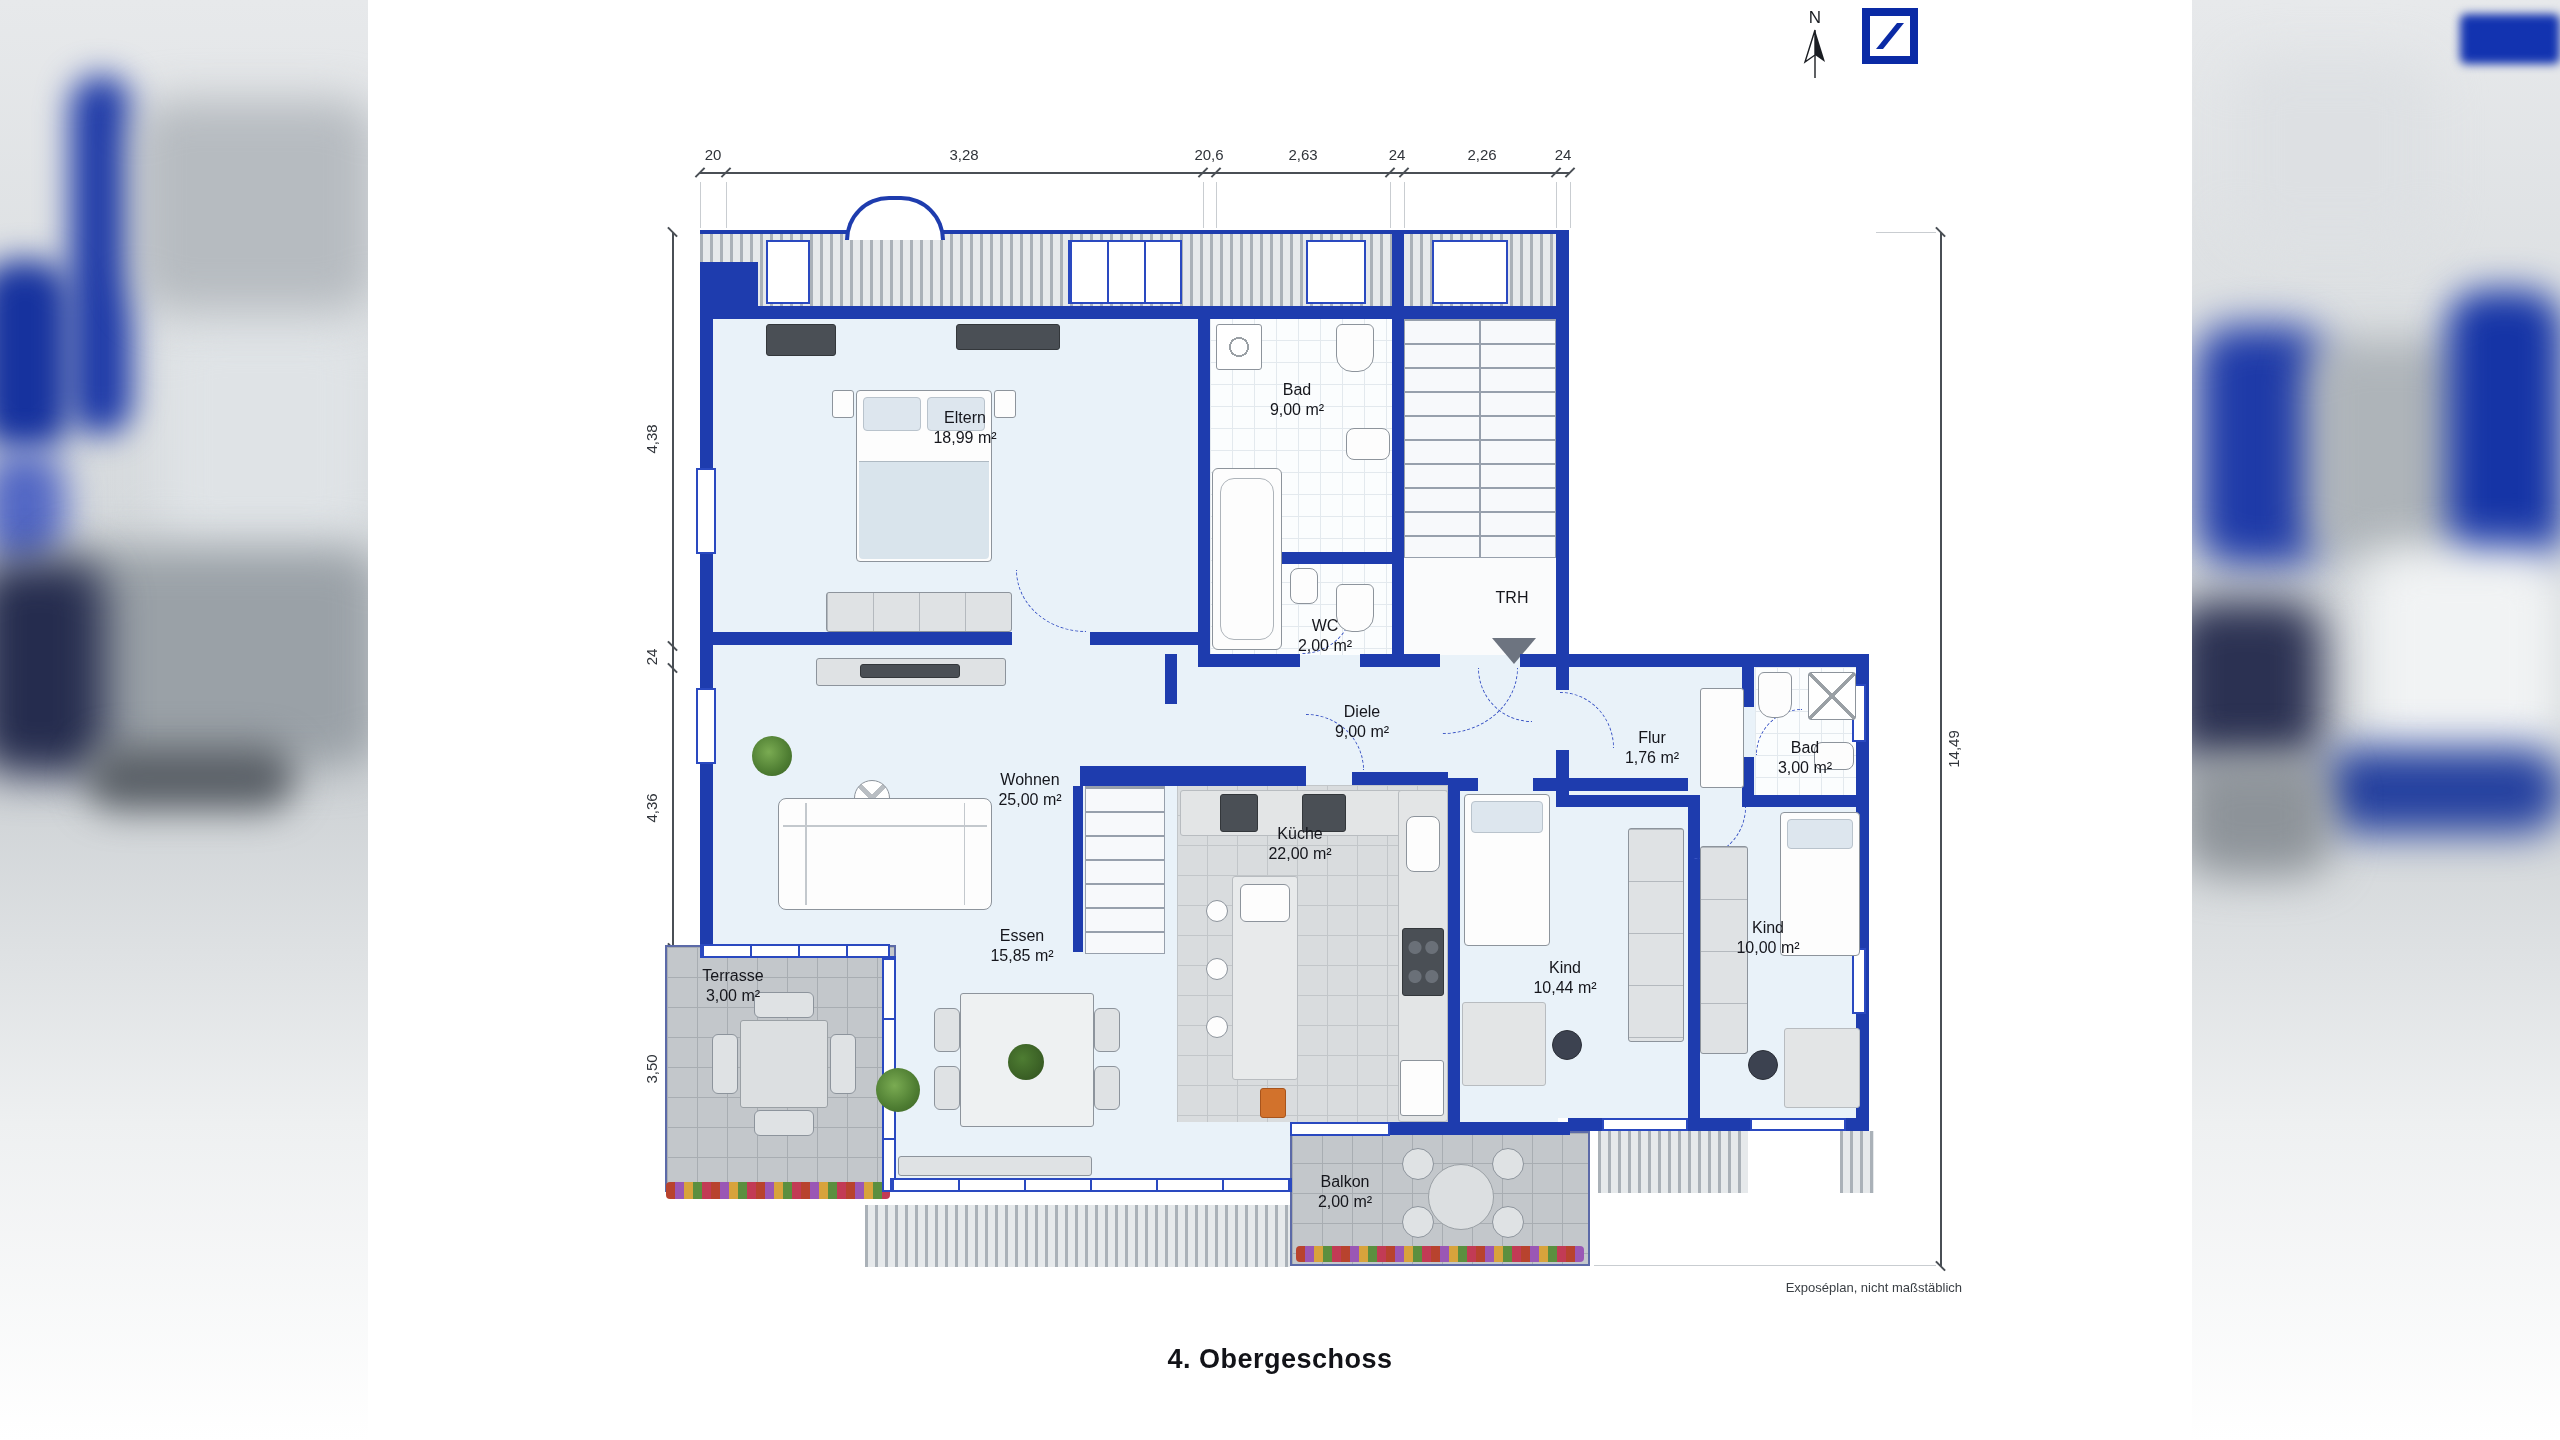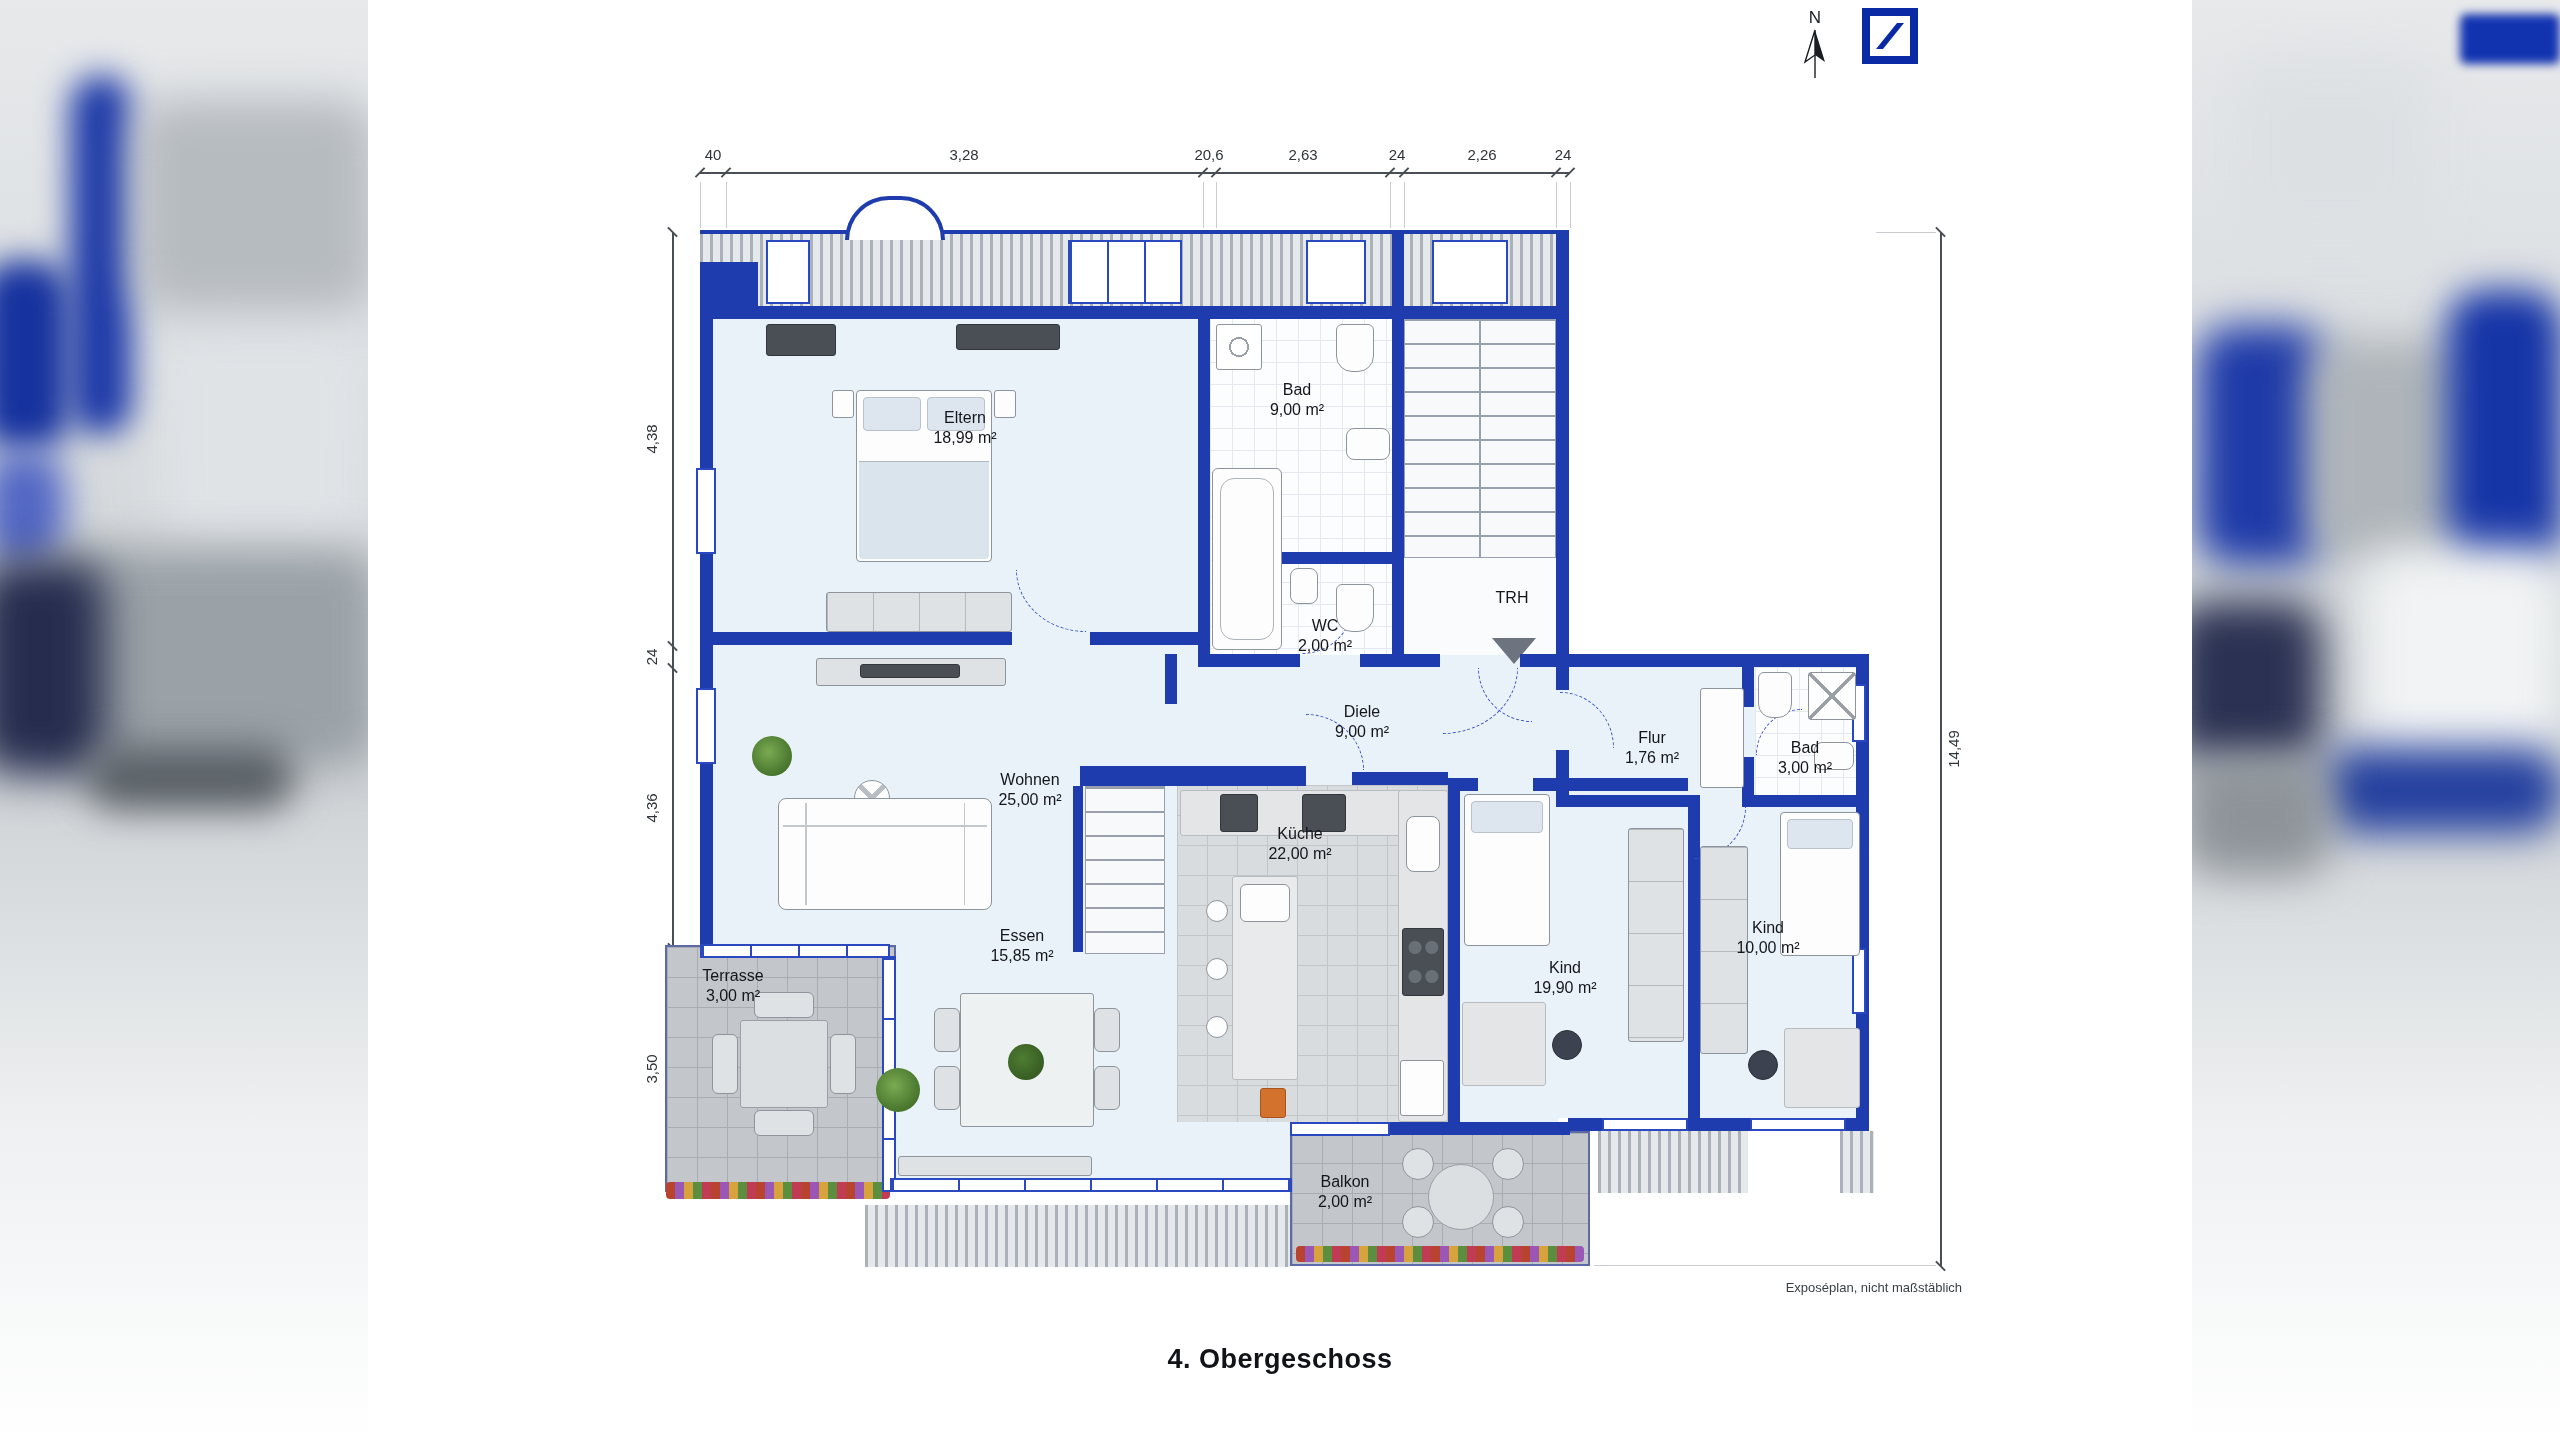--- a/index.html
+++ b/index.html
@@ -112,21 +112,21 @@
   <div class="tick" style="left:1555px;top:166px"></div>
   <div class="tick" style="left:1569px;top:166px"></div>
   <div class="ext" style="left:700px;top:182px;width:1px;height:46px"></div>
   <div class="ext" style="left:726px;top:182px;width:1px;height:46px"></div>
   <div class="ext" style="left:1203px;top:182px;width:1px;height:46px"></div>
   <div class="ext" style="left:1216px;top:182px;width:1px;height:46px"></div>
   <div class="ext" style="left:1390px;top:182px;width:1px;height:46px"></div>
   <div class="ext" style="left:1404px;top:182px;width:1px;height:46px"></div>
   <div class="ext" style="left:1556px;top:182px;width:1px;height:46px"></div>
   <div class="ext" style="left:1570px;top:182px;width:1px;height:46px"></div>
-  <div class="dimlabel" style="left:683px;top:146px">40</div>
+  <div class="dimlabel" style="left:683px;top:146px">20</div>
   <div class="dimlabel" style="left:934px;top:146px">3,28</div>
   <div class="dimlabel" style="left:1179px;top:146px">20,6</div>
   <div class="dimlabel" style="left:1273px;top:146px">2,63</div>
   <div class="dimlabel" style="left:1367px;top:146px">24</div>
   <div class="dimlabel" style="left:1452px;top:146px">2,26</div>
   <div class="dimlabel" style="left:1533px;top:146px">24</div>
 
   <div class="dimline" style="left:672px;top:232px;width:1.5px;height:958px"></div>
   <div class="tickh" style="left:666px;top:231px"></div>
   <div class="tickh" style="left:666px;top:645px"></div>
@@ -337,21 +337,21 @@
   <div class="label" style="left:970px;top:770px">
     <div>Wohnen</div>
     <div>25,00 m²</div>
   </div>
   <div class="label" style="left:1240px;top:824px">
     <div>Küche</div>
     <div>22,00 m²</div>
   </div>
   <div class="label" style="left:1505px;top:958px">
     <div>Kind</div>
-    <div>19,90 m²</div>
+    <div>10,44 m²</div>
   </div>
   <div class="label" style="left:1708px;top:918px">
     <div>Kind</div>
     <div>10,00 m²</div>
   </div>
   <div class="label" style="left:962px;top:926px">
     <div>Essen</div>
     <div>15,85 m²</div>
   </div>
   <div class="label" style="left:673px;top:966px">

